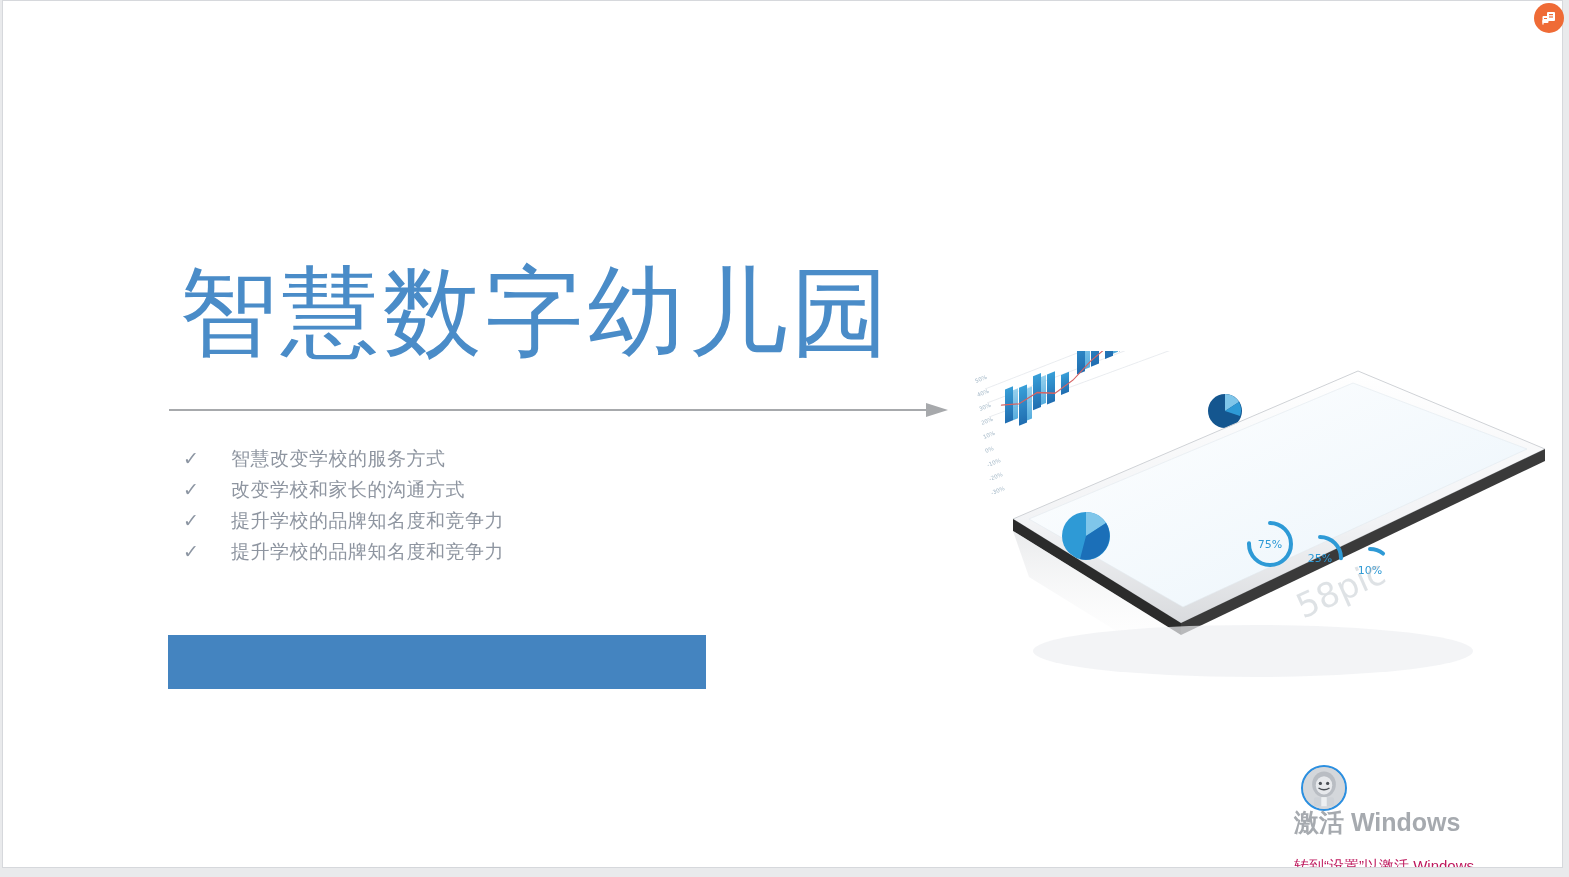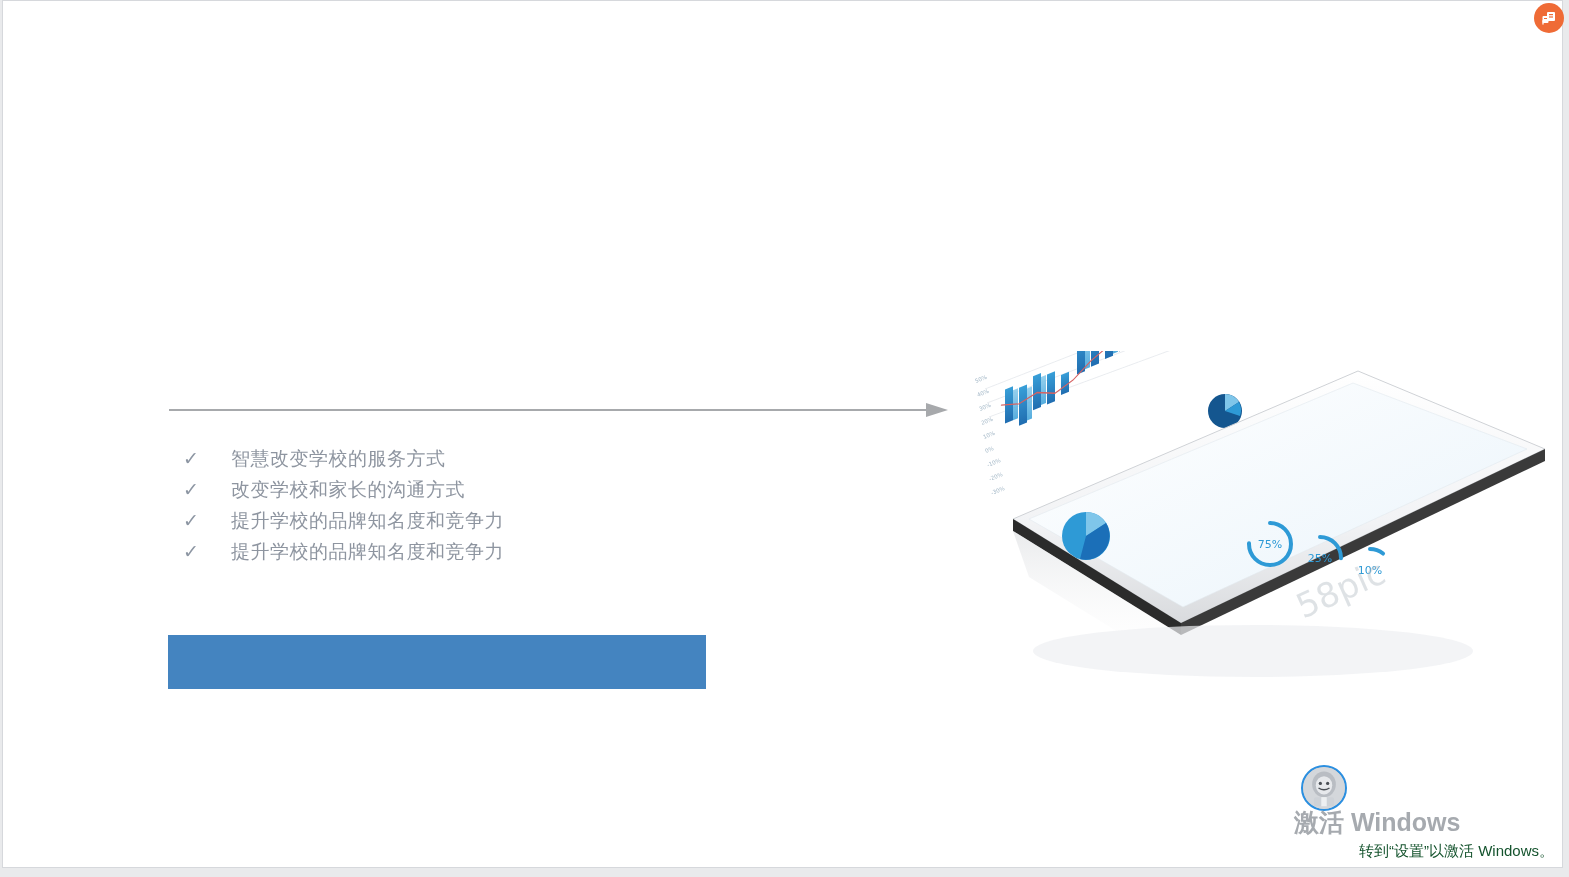--- a/index.html
+++ b/index.html
@@ -144,23 +144,22 @@
   }
   .watermark .wm-title {
     font-size: 25px;
     line-height: 30px;
     color: #a6aaaf;
     font-weight: 700;
   }
   .watermark .wm-sub {
     font-size: 15px;
     line-height: 22px;
-    color: #14532d;
-    margin-top: 3px;
-    text-align: right;
+    color: #be185d;
+    margin-top: 18px;
   }
 
   
   .badge {
     position: absolute;
     left: 1534px;
     top: 3px;
     width: 30px;
     height: 30px;
     border-radius: 50%;
@@ -171,20 +170,21 @@
   }
   .badge svg { display:block; }
 </style>
 </head>
 <body>
 
 <div id="stage">
 
   <div class="slide">
 
+    <div class="title">智慧数字幼儿园</div>
 
     <div class="divider">
       <div class="line"></div>
       <div class="head"></div>
     </div>
 
     <div class="bullets">
       <div class="bullet-row">
         <span class="bullet-check">✓</span>
         <span class="bullet-text">智慧改变学校的服务方式</span>

